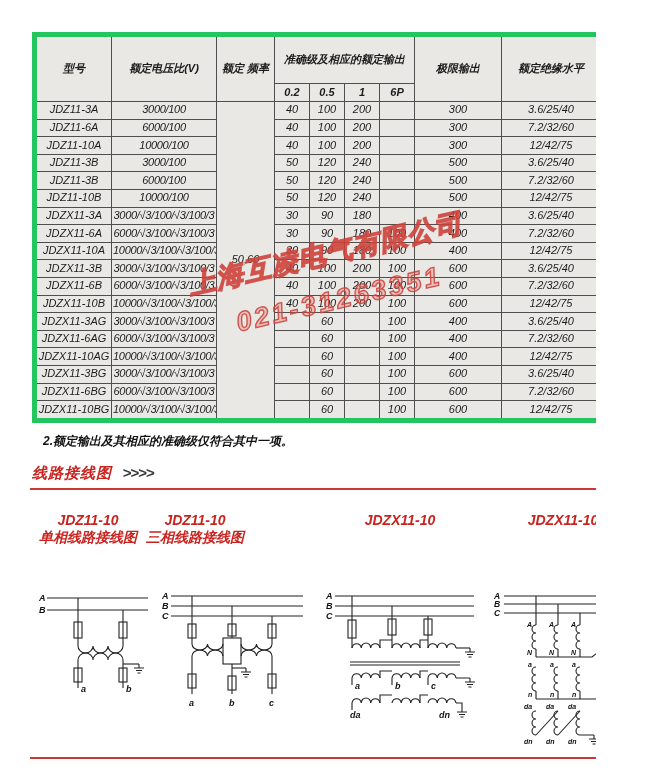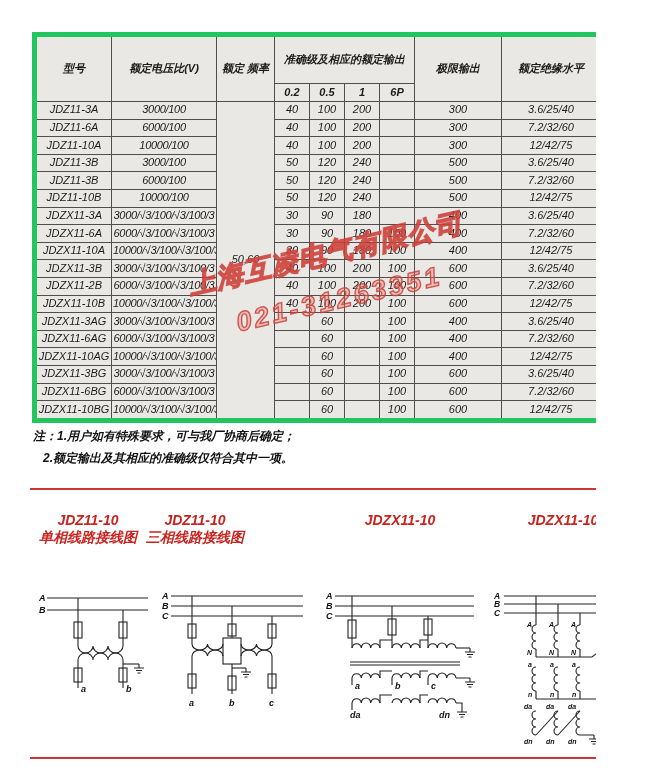--- a/index.html
+++ b/index.html
@@ -191,21 +191,21 @@
             <td class="c-model">JDZX11-3B</td>
             <td class="c-ratio">3000/√3/100/√3/100/3</td>
             <td class="c-acc">40</td>
             <td class="c-acc">100</td>
             <td class="c-acc">200</td>
             <td class="c-acc">100</td>
             <td class="c-limit">600</td>
             <td class="c-insul">3.6/25/40</td>
           </tr>
           <tr>
-            <td class="c-model">JDZX11-2B</td>
+            <td class="c-model">JDZX11-6B</td>
             <td class="c-ratio">6000/√3/100/√3/100/3</td>
             <td class="c-acc">40</td>
             <td class="c-acc">100</td>
             <td class="c-acc">200</td>
             <td class="c-acc">100</td>
             <td class="c-limit">600</td>
             <td class="c-insul">7.2/32/60</td>
           </tr>
           <tr>
             <td class="c-model">JDZX11-10B</td>
@@ -281,24 +281,27 @@
         </tbody>
     </table>
   </div>
 
   <div class="watermark">
     <div class="wm1">上海互凌电气有限公司</div>
     <div class="wm2">021-31263351</div>
   </div>
 
   <div class="notes">
-    <div class="note-line1">注：1.用户如有特殊要求，可与我厂协商后确定；</div>
     <div class="note-line2">2.额定输出及其相应的准确级仅符合其中一项。</div>
   </div>
 
+  <div class="sec-head">
+    <span class="sec-title">线路接线图</span>
+    <span class="sec-chevrons">&gt;&gt;&gt;&gt;</span>
+  </div>
   <div class="rule rule-top"></div>
 
   <div class="dia-title dt1">
     <div>JDZ11-10</div>
     <div>单相线路接线图</div>
   </div>
   <div class="dia-title dt2">
     <div>JDZ11-10</div>
     <div>三相线路接线图</div>
   </div>

